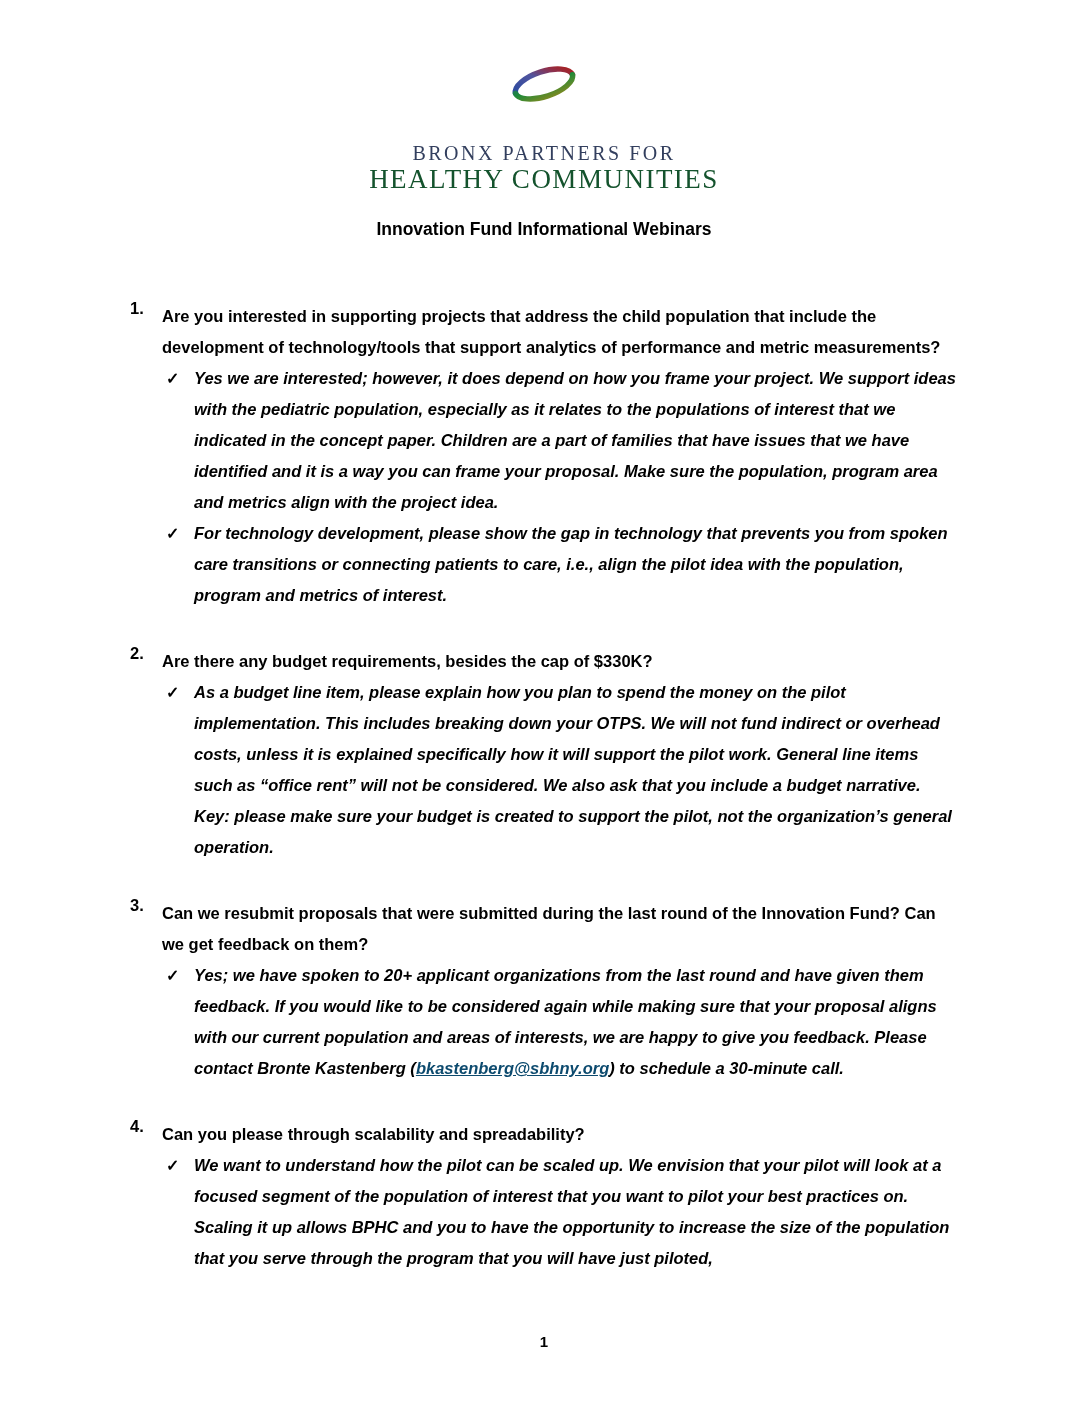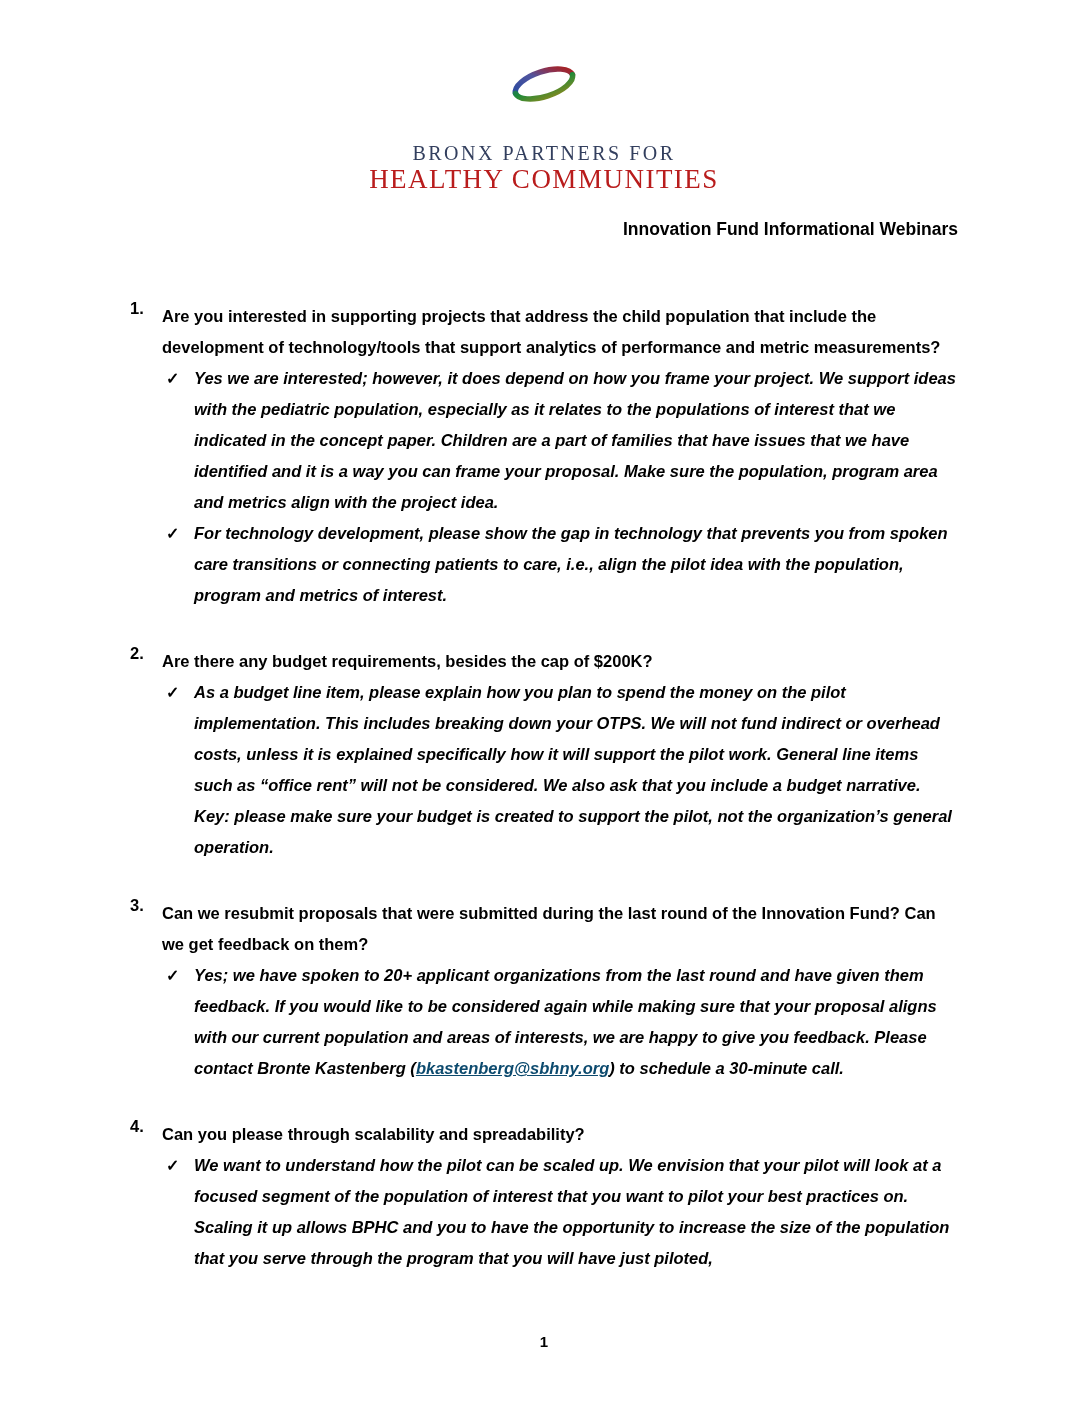--- a/index.html
+++ b/index.html
@@ -21,30 +21,30 @@
   .org-line1 {
     font-family: "Liberation Serif", serif;
     color: #333f5e;
     font-size: 20px;
     line-height: 24px;
     letter-spacing: 2.5px;
     margin-top: 33px;
   }
   .org-line2 {
     font-family: "Liberation Serif", serif;
-    color: #b91c1c;
+    color: #14532d;
     font-size: 27px;
     line-height: 29px;
     letter-spacing: 1.5px;
   }
 
   
   .doc-title {
     margin-top: 21px;
-    text-align: right;
+    text-align: center;
     font-weight: bold;
     font-size: 17.5px;
     line-height: 28px;
   }
 
   
   .qa-body { margin-top: 50px; }
   .qa-item { margin-bottom: 27px; }
   .qa-item:last-child { margin-bottom: 0; }
 
@@ -136,21 +136,21 @@
       </div>
       <div class="answer">
         <span class="check">✓</span>
         <span class="atext">For technology development, please show the gap in technology that prevents you from spoken care transitions or connecting patients to care, i.e., align the pilot idea with the population, program and metrics of interest.</span>
       </div>
     </section>
 
     <section class="qa-item">
       <div class="question">
         <span class="qnum">2.</span>
-        <span class="qtext">Are there any budget requirements, besides the cap of $200K?</span>
+        <span class="qtext">Are there any budget requirements, besides the cap of $330K?</span>
       </div>
       <div class="answer">
         <span class="check">✓</span>
         <span class="atext">As a budget line item, please explain how you plan to spend the money on the pilot implementation. This includes breaking down your OTPS. We will not fund indirect or overhead costs, unless it is explained specifically how it will support the pilot work. General line items such as “office rent” will not be considered. We also ask that you include a budget narrative. Key: please make sure your budget is created to support the pilot, not the organization’s general operation.</span>
       </div>
     </section>
 
     <section class="qa-item">
       <div class="question">
         <span class="qnum">3.</span>

